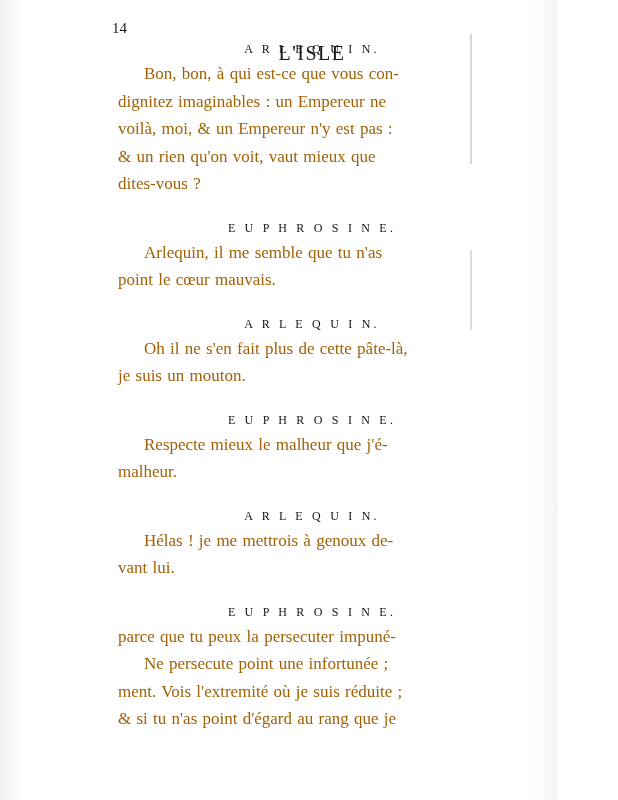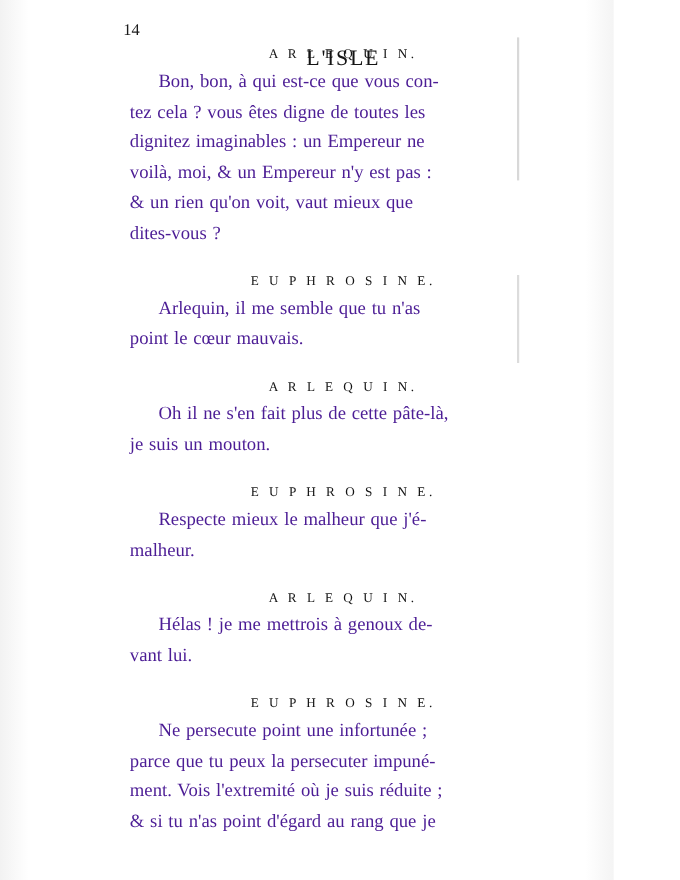--- a/index.html
+++ b/index.html
@@ -82,21 +82,21 @@
     color: #141414;
   }
   .speaker.first {
     margin-top: 2px;
   }
   .para {
     font-size: 17px;
     line-height: 25.5px;
     text-align: justify;
     text-align-last: left;
-    color: #4c1d95;
+    color: #a16207;
     margin: 0 0 2px 0;
     word-spacing: 1px;
   }
   .para.indent {
     text-indent: 26px;
   }
   .blockgap {
     height: 8px;
   }
 </style>
@@ -113,21 +113,20 @@
   <div class="content">
 
     <div class="header-row">
       <div class="folio">14</div>
       <div class="running-title">L'ISLE</div>
     </div>
 
     <div>
       <div class="speaker first">A R L E Q U I N.</div>
       <div class="para indent">Bon, bon, à qui est-ce que vous con-</div>
-      <div class="para">tez cela ? vous êtes digne de toutes les</div>
       <div class="para">dignitez imaginables : un Empereur ne</div>
       <div class="para">voilà, moi, &amp; un Empereur n'y est pas :</div>
       <div class="para">&amp; un rien qu'on voit, vaut mieux que</div>
       <div class="para">dites-vous ?</div>
     </div>
 
     <div class="blockgap"></div>
 
     <div>
       <div class="speaker">E U P H R O S I N E.</div>
@@ -156,20 +155,20 @@
     <div>
       <div class="speaker">A R L E Q U I N.</div>
       <div class="para indent">Hélas ! je me mettrois à genoux de-</div>
       <div class="para">vant lui.</div>
     </div>
 
     <div class="blockgap"></div>
 
     <div>
       <div class="speaker">E U P H R O S I N E.</div>
+      <div class="para">parce que tu peux la persecuter impuné-</div>
       <div class="para indent">Ne persecute point une infortunée ;</div>
-      <div class="para">parce que tu peux la persecuter impuné-</div>
       <div class="para">ment. Vois l'extremité où je suis réduite ;</div>
       <div class="para">&amp; si tu n'as point d'égard au rang que je</div>
     </div>
 
   </div>
 </div>
 
 </body></html>

